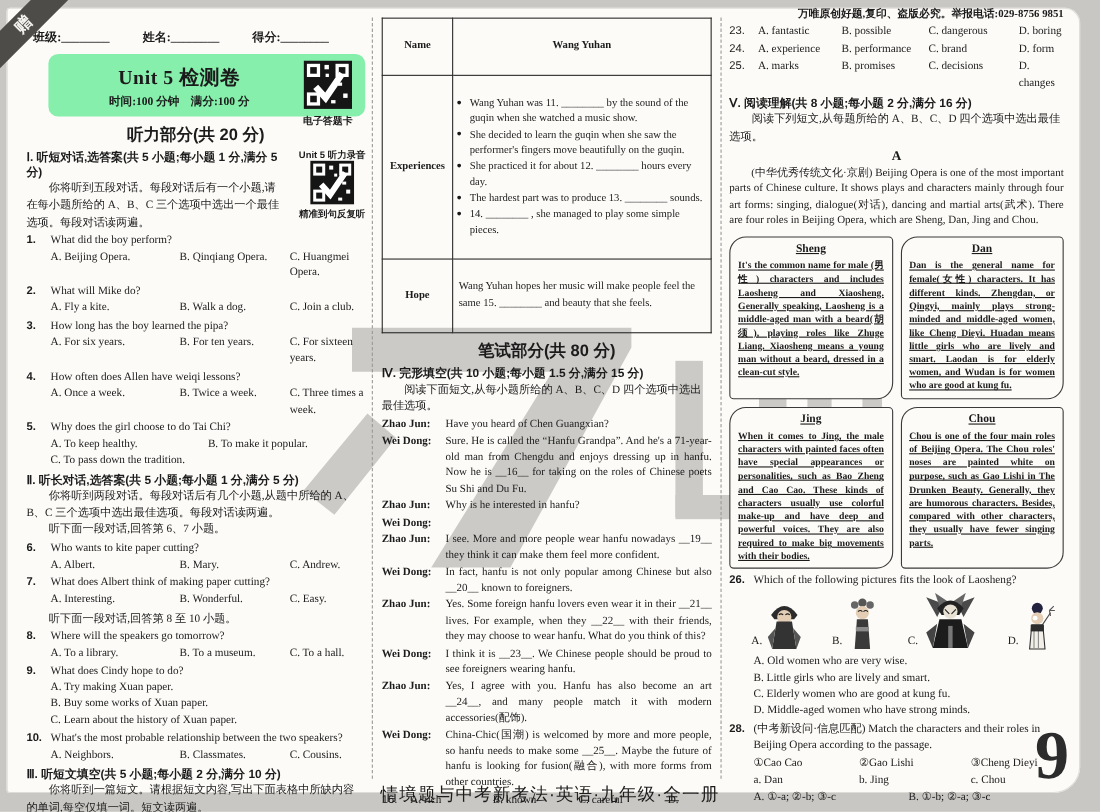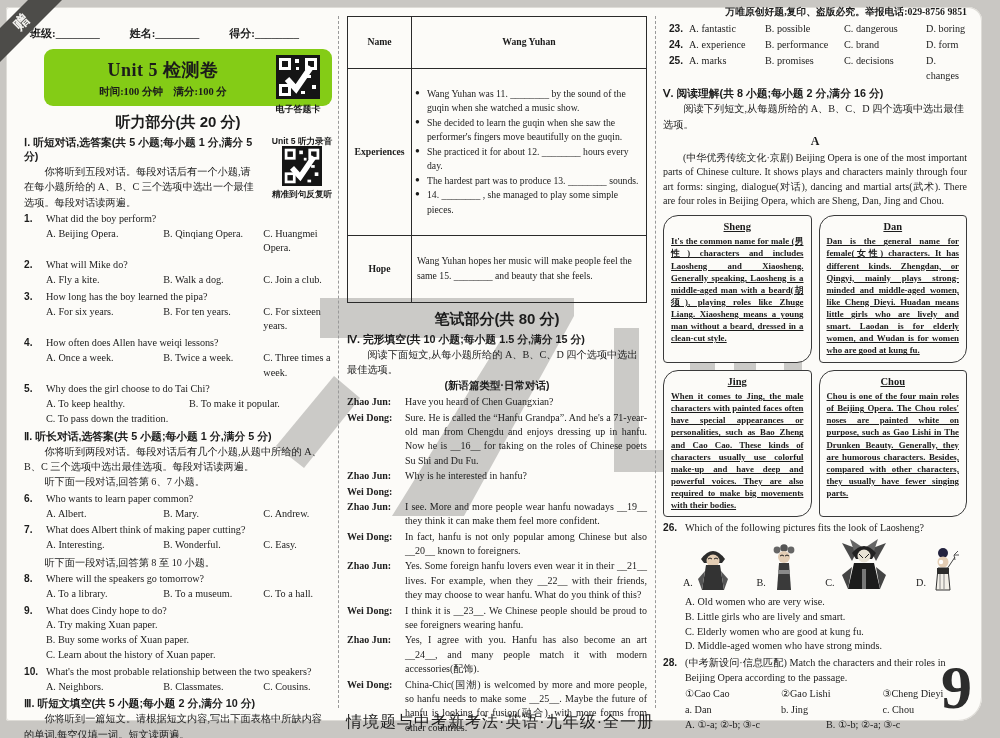--- a/index.html
+++ b/index.html
@@ -15,21 +15,21 @@
   .ribbon span { position:absolute; left:14px; top:13px; color:#f4f3f0; font-weight:bold; font-size:15px; transform:rotate(-45deg); font-family:"Liberation Sans",sans-serif; }
 
   .col { position:absolute; z-index:1; }
   .col-left  { left:24px;  top:10px; width:308px; }
   .col-mid   { left:347px; top:16px; width:300px; }
   .col-right { left:663px; top:6px;  width:304px; }
   .vdiv { position:absolute; top:16px; bottom:30px; border-left:1px dashed #999; z-index:1; }
   .vdiv1 { left:338px; } .vdiv2 { left:655px; }
 
   .fields { display:flex; gap:30px; font-size:11px; margin:16px 0 8px 6px; font-weight:bold; }
-  .unitbox { position:relative; background:#84cc16; border-radius:9px; padding:9px 62px 7px 12px;margin-left:20px; }
+  .unitbox { position:relative; background:#86efac; border-radius:9px; padding:9px 62px 7px 12px;margin-left:20px; }
   .unit-title { text-align:center; font-weight:bold; font-size:18px; letter-spacing:.5px; }
   .unit-meta  { text-align:center; font-weight:bold; font-size:10.5px; margin-top:3px; }
   .unit-qr { position:absolute; right:8px; top:6px; width:52px; text-align:center; }
   .qr-caption { font-size:9px; font-weight:bold; font-family:"Liberation Sans",sans-serif; white-space:nowrap; }
 
   .h-center { text-align:center; font-weight:bold; font-size:15px; font-family:"Liberation Sans",sans-serif; margin:7px 0 4px; }
   .sec { position:relative; margin-top:3px; }
   .sec-title { font-weight:bold; font-size:10.8px; font-family:"Liberation Sans",sans-serif; }
   .sec-desc  { text-indent:2em; font-size:10.2px; line-height:1.5; }
   .pad-r { padding-right:72px; }
@@ -50,21 +50,21 @@
   .wtable .lbl { width:64px; text-align:center; font-weight:bold; }
   .wtable .val { text-align:center; font-weight:bold; }
   .bullet { padding-left:10px; position:relative; }
   .bullet::before { content:"●"; position:absolute; left:-2px; top:0; font-size:8px; }
   .dlg { font-size:10px; line-height:1.44; margin-top:2px; }
   .dr { display:flex; margin:1px 0; }
   .ds { width:58px; flex:none; font-weight:bold; }
   .dt { flex:1; text-align:justify; }
   .tagline { text-align:center; font-weight:bold; font-size:10.5px; font-family:"Liberation Sans",sans-serif; margin:2px 0; }
   .cr { display:grid; grid-template-columns:26px 25% 26% 27% auto; font-size:10.2px; line-height:1.55; }
-  .cr .cn { font-weight:bold; font-family:"Liberation Sans",sans-serif;text-align:center; }
+  .cr .cn { font-weight:normal; font-family:"Liberation Sans",sans-serif; }
 
   
   .publine { font-size:9.8px; font-weight:bold; text-align:right; margin-bottom:2px; white-space:nowrap; }
   .plabel { text-align:center; font-weight:bold; font-size:12px; margin:2px 0; }
   .intro { text-indent:2em; font-size:10px; line-height:1.45; text-align:justify; }
   .roles { display:grid; grid-template-columns:1fr 1fr; gap:7px; margin:6px 0 4px;text-decoration:underline; }
   .rolebox { border:1.2px solid #3a3a3a; border-radius:15px 4px 15px 4px; padding:4px 7px 5px; font-size:8.8px; font-weight:bold; line-height:1.38; text-align:justify; background:#fcfbf8; }
   .rolebox h4 { text-align:center; font-size:10.5px; margin-bottom:1px; }
   .figs { display:flex; justify-content:space-between; align-items:flex-end; padding:3px 6px 2px 20px; }
   .fig { display:flex; align-items:flex-end; gap:3px; font-size:10.2px; }
@@ -229,21 +229,21 @@
 
   <div class="sec">
     <div class="sec-title">Ⅱ. 听长对话,选答案(共 5 小题;每小题 1 分,满分 5 分)</div>
     <div class="sec-desc">你将听到两段对话。每段对话后有几个小题,从题中所给的 A、B、C 三个选项中选出最佳选项。每段对话读两遍。</div>
     <div class="note">听下面一段对话,回答第 6、7 小题。</div>
   </div>
 
   <div class="q">
     <div class="qline">
         <span class="qn">6.</span>
-        <span class="qt">Who wants to learn paper common?</span>
+        <span class="qt">Who wants to kite paper cutting?</span>
       </div>
     <div class="opts3">
         <span>A. Albert.</span>
         <span>B. Mary.</span>
         <span>C. Andrew.</span>
       </div>
   </div>
   <div class="q">
     <div class="qline">
         <span class="qn">7.</span>
@@ -321,21 +321,20 @@
       <td>Wang Yuhan hopes her music will make people feel the same 15. ________ and beauty that she feels.</td>
     </tr>
   </tbody>
     </table>
 
   <div class="h-center">笔试部分(共 80 分)</div>
 
   <div class="sec">
     <div class="sec-title">Ⅳ. 完形填空(共 10 小题;每小题 1.5 分,满分 15 分)</div>
     <div class="sec-desc">阅读下面短文,从每小题所给的 A、B、C、D 四个选项中选出最佳选项。</div>
-    <div class="tagline">(新语篇类型·日常对话)</div>
   </div>
 
   <div class="dlg">
     <div class="dr">
         <span class="ds">Zhao Jun:</span>
         <span class="dt">Have you heard of Chen Guangxian?</span>
       </div>
     <div class="dr">
         <span class="ds">Wei Dong:</span>
         <span class="dt">Sure. He is called the “Hanfu Grandpa”. And he's a 71-year-old man from Chengdu and enjoys dressing up in hanfu. Now he is __16__ for taking on the roles of Chinese poets Su Shi and Du Fu.</span>

